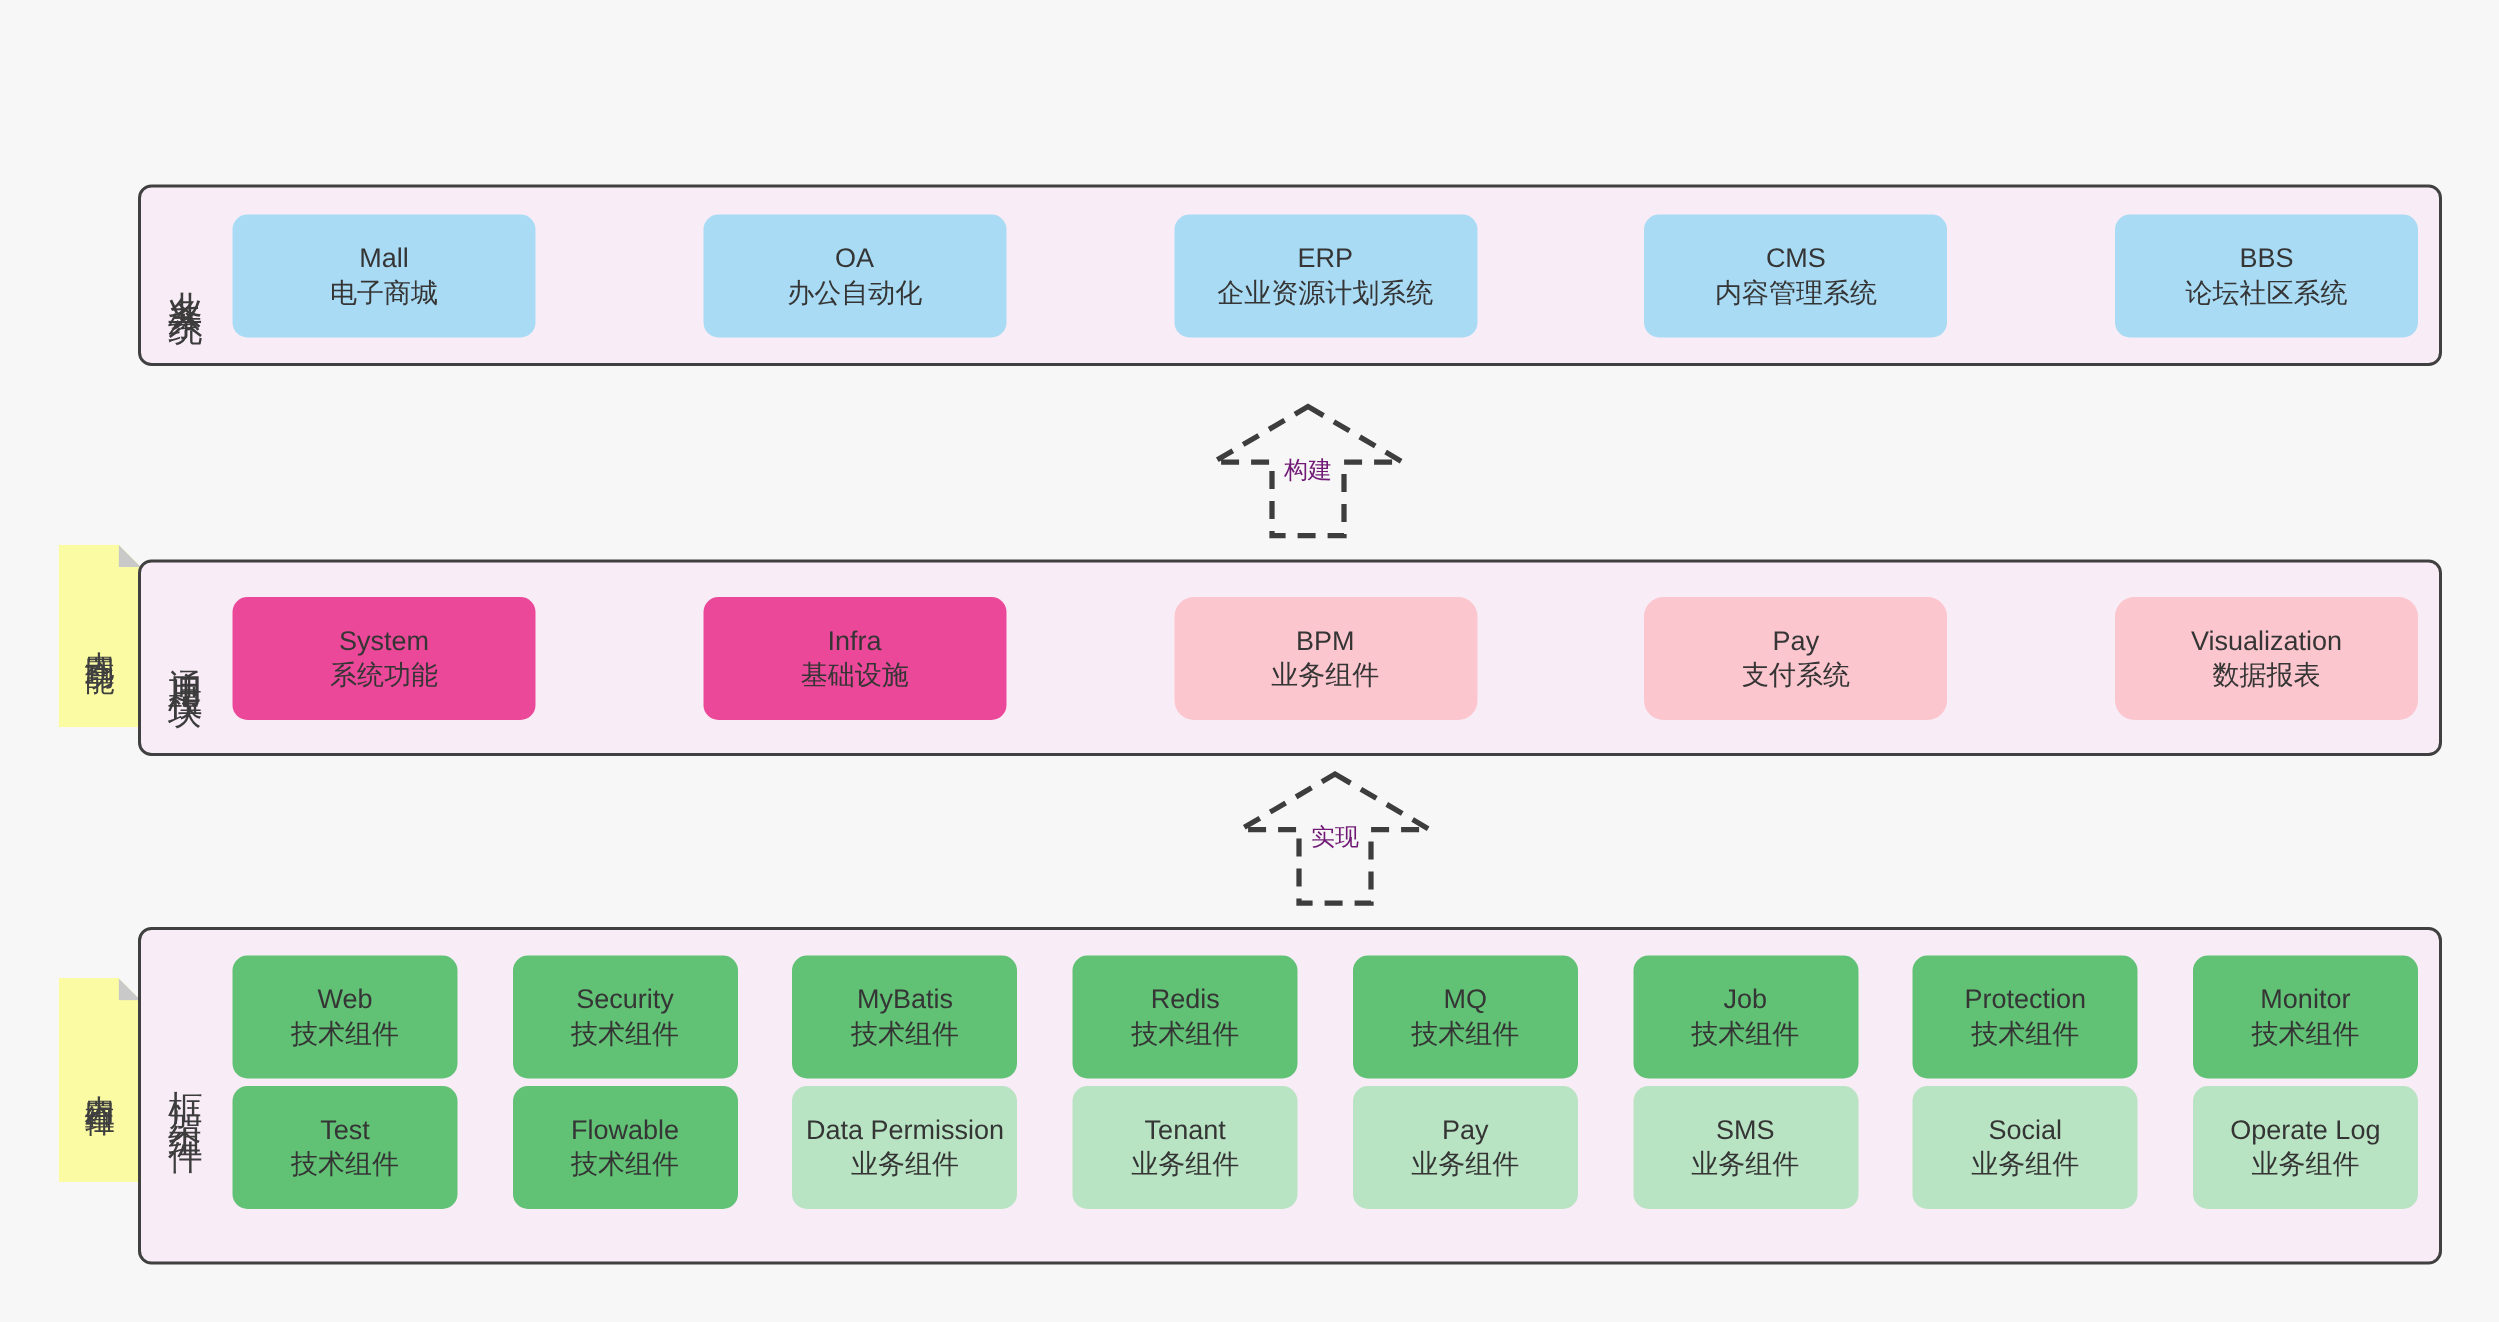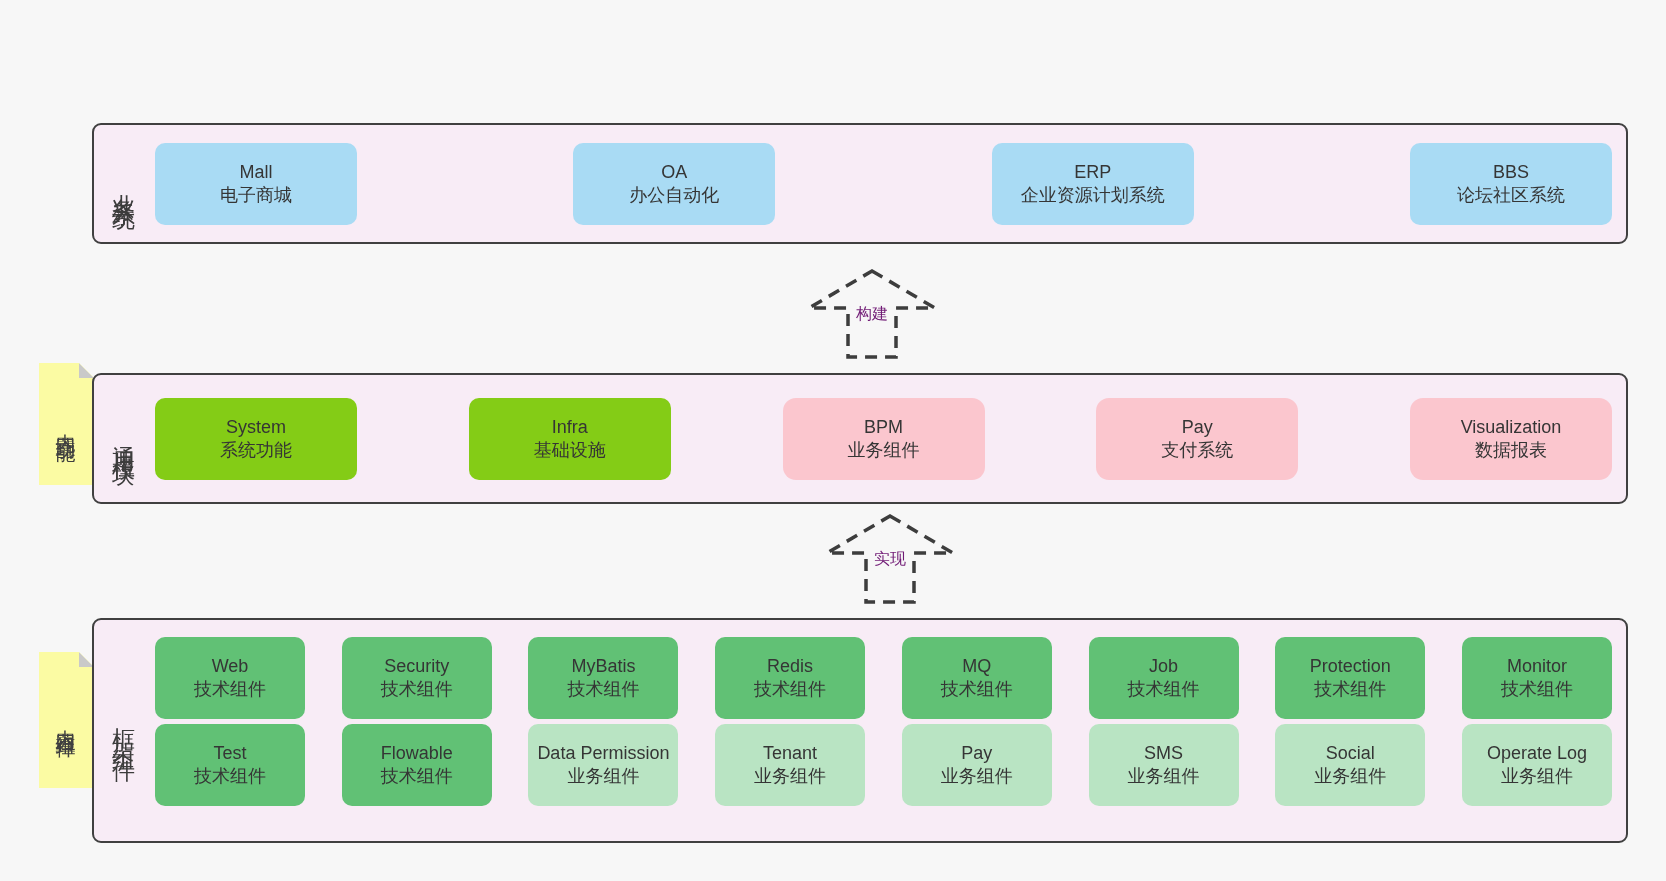--- a/index.html
+++ b/index.html
@@ -38,21 +38,21 @@
   #sec-framework .row-2{top:104px;}
 
   .box{
     border-radius:10px;
     display:flex;flex-direction:column;align-items:center;justify-content:center;
     text-align:left;font-size:18px;line-height:23px;color:#353535;
   }
   .w6{width:202px;}
   .w8{width:150px;}
   .c-blue{background:#a9dbf4;}
-  .c-red{background:#84cc16;}
+  .c-red{background:#ec4899;}
   .c-pink{background:#fbc6ce;border-radius:13px;}
   .c-green{background:#61c175;}
   .c-lgreen{background:#b9e4c3;}
 
   .sticky{
     position:absolute;width:55px;background:#fbfba3;
     clip-path:polygon(0 0,calc(100% - 15px) 0,100% 15px,100% 100%,0 100%);
     display:flex;align-items:center;justify-content:center;
   }
   .sticky::after{
@@ -95,20 +95,24 @@
     </div>
     <div class="box w6 c-blue">
       <div>OA</div>
       <div>办公自动化</div>
     </div>
     <div class="box w6 c-blue">
       <div>ERP</div>
       <div>企业资源计划系统</div>
     </div>
     <div class="box w6 c-blue">
+      <div>CMS</div>
+      <div>内容管理系统</div>
+    </div>
+    <div class="box w6 c-blue">
       <div>BBS</div>
       <div>论坛社区系统</div>
     </div>
   </div>
 </div>
 
 <div class="arrow" id="arrow-build">
   <svg width="130" height="92">
     <polygon points="65,3 128,40 89,40 89,89 41,89 41,40 2,40" fill="none" stroke="#3d3d3d" stroke-width="3.5" stroke-dasharray="12 8"></polygon>
   </svg>

